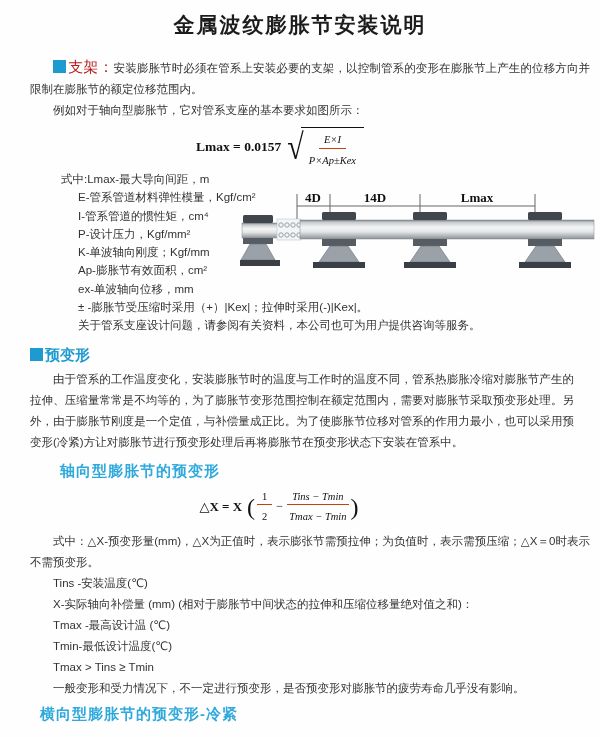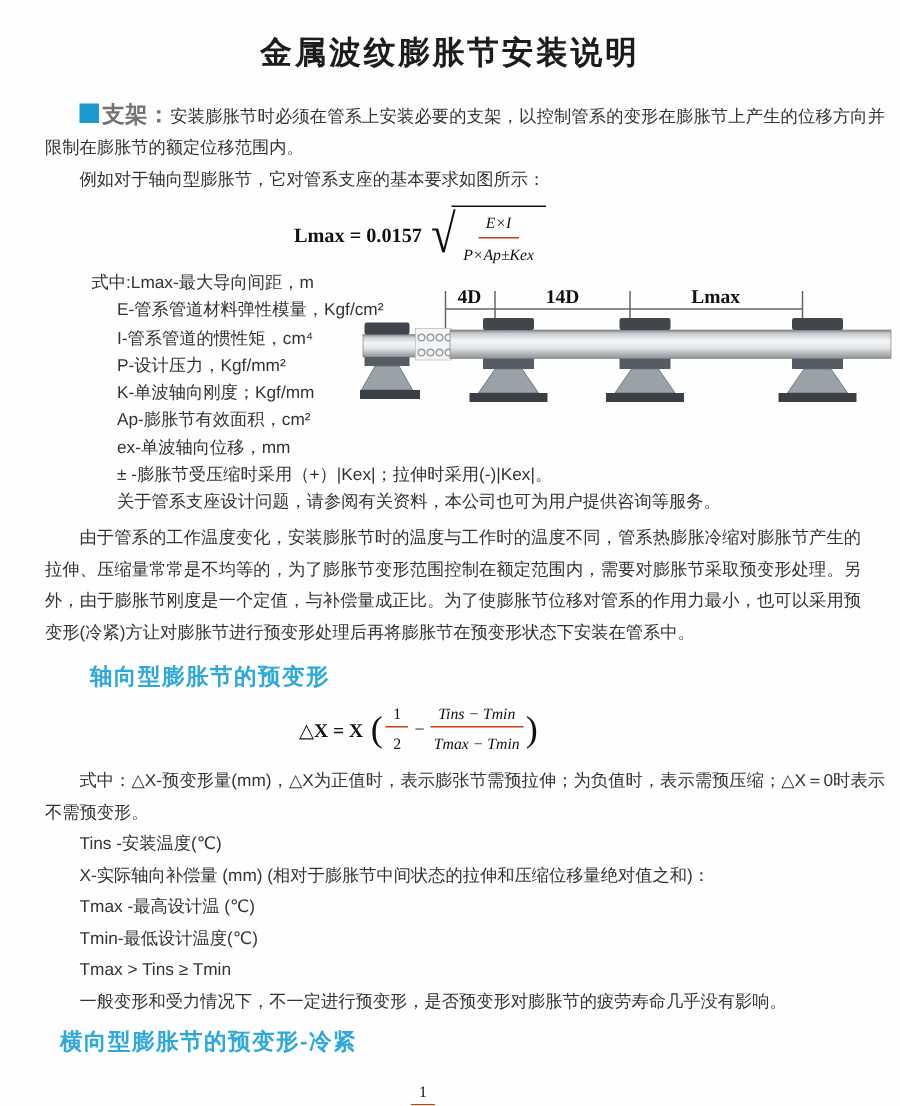--- a/index.html
+++ b/index.html
@@ -5,32 +5,32 @@
   html,body{margin:0;padding:0;background:#fff;}
   .page{
     position:relative;
     width:600px;height:737px;
     background:#fefefe;
     overflow:hidden;
     font-family:"Liberation Sans","DejaVu Sans",sans-serif;
     color:#303030;
   }
   .title{
-    padding-top:21px;
+    padding-top:11px;
     text-align:center;
     font-size:21px;
     font-weight:bold;
     letter-spacing:2px;
     color:#1c1c1c;
   }
   .body-text{font-size:11.5px;line-height:21px;color:#333;}
   p{margin:0;}
   .sec{padding:0 10px 0 30px;}
   .para1{margin-top:17px;text-align:justify;text-indent:2em;}
-  .sec-head-inline{font-size:15px;font-weight:bold;color:#737373;}
+  .sec-head-inline{font-size:15px;font-weight:normal;color:#b91c1c;}
   .sq{display:inline-block;width:13px;height:13px;background:#1d9ad0;margin-right:2px;vertical-align:-1px;}
   .example-line{text-indent:2em;}
   
   .formula1{
     display:flex;justify-content:center;align-items:center;
     margin:7px 40px 4px 0;height:38px;
     font-family:"Liberation Serif","DejaVu Serif",serif;
   }
   .f-lhs{font-weight:bold;font-size:13.5px;margin-right:6px;color:#111;}
   .sqrt-sign{font-size:30px;line-height:1;transform:scaleY(1.2);margin-right:-3px;font-weight:400;color:#111;}
@@ -158,20 +158,21 @@
       <rect x="-26" y="72" width="52" height="6" fill="#3a3f45"></rect>
     </g>
     <g transform="translate(305,0)">
       <rect x="-17" y="22" width="34" height="8" rx="1.5" fill="#41464c"></rect>
       <rect x="-17" y="49" width="34" height="7" fill="#565c63"></rect>
       <polygon points="-9,56 9,56 20,72 -20,72" fill="#9aa1a8" stroke="#6b7178" stroke-width="0.6"></polygon>
       <rect x="-26" y="72" width="52" height="6" fill="#3a3f45"></rect>
     </g>
   </svg>
 
+  <div class="sec-head-line"><span class="sq"></span><span>预变形</span></div>
   <p class="pre-body body-text">由于管系的工作温度变化，安装膨胀节时的温度与工作时的温度不同，管系热膨胀冷缩对膨胀节产生的拉伸、压缩量常常是不均等的，为了膨胀节变形范围控制在额定范围内，需要对膨胀节采取预变形处理。另外，由于膨胀节刚度是一个定值，与补偿量成正比。为了使膨胀节位移对管系的作用力最小，也可以采用预变形(冷紧)方让对膨胀节进行预变形处理后再将膨胀节在预变形状态下安装在管系中。</p>
 
   <div class="sub-head axial">轴向型膨胀节的预变形</div>
 
   <div class="formula2">
     <span class="f2-lhs">△X = X</span>
     <span class="big-paren">(</span>
     <span class="frac">
       <span class="num">1</span>
       <span class="den">2</span>

